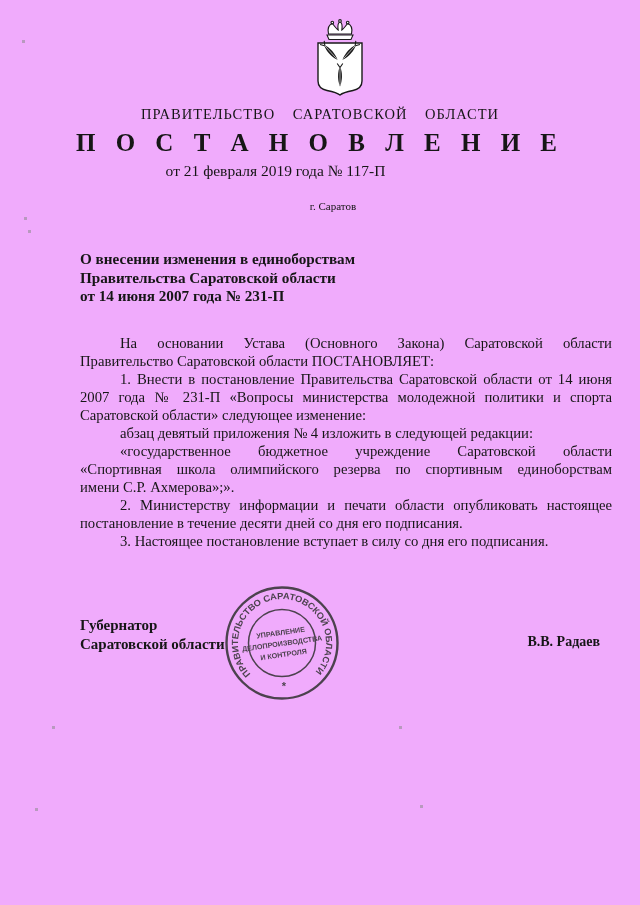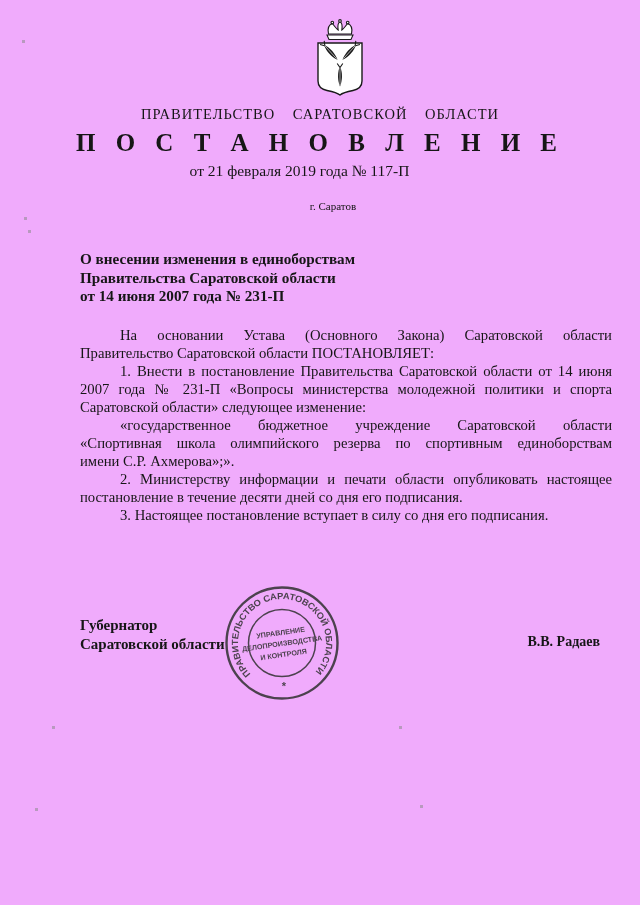--- a/index.html
+++ b/index.html
@@ -13,34 +13,34 @@
   .org-name{
     position:absolute;left:0;top:106px;width:640px;text-align:center;
     font-size:14.5px;letter-spacing:1px;word-spacing:13px;white-space:nowrap;
   }
   .doc-type{
     position:absolute;left:0;top:129px;width:640px;text-align:center;
     font-size:25px;font-weight:bold;letter-spacing:7px;white-space:nowrap;
   }
   .date-line{
     position:absolute;left:0;top:162px;width:551px;text-align:center;
-    font-size:15.5px;white-space:nowrap;padding-left:24px;
+    font-size:15.5px;white-space:nowrap;
   }
   .city-line{
     position:absolute;left:0;top:200px;width:640px;text-align:center;
     font-size:11px;transform:translateX(13px);white-space:nowrap;
   }
   
   .doc-title{
     position:absolute;left:80px;top:250px;width:540px;
     font-size:15.2px;font-weight:bold;line-height:18.5px;
   }
   
   .doc-body{
-    position:absolute;left:80px;top:326px;width:532px;
+    position:absolute;left:80px;top:334px;width:532px;
     font-size:14.7px;line-height:18px;
   }
   .line{white-space:normal;}
   .jf{text-align:justify;text-align-last:justify;}
   .ind{text-indent:40px;}
   
   .sig-left{
     position:absolute;left:80px;top:616px;
     font-size:15px;font-weight:bold;line-height:18.5px;
   }
@@ -93,20 +93,21 @@
     <div>Правительства Саратовской области</div>
     <div>от 14 июня 2007 года № 231-П</div>
   </div>
 
   <div class="doc-body">
     <div class="line ind jf">На основании Устава (Основного Закона) Саратовской области</div>
     <div class="line">Правительство Саратовской области ПОСТАНОВЛЯЕТ:</div>
     <div class="line ind jf">1. Внести в постановление Правительства Саратовской области от 14 июня</div>
     <div class="line jf">2007 года № 231-П «Вопросы министерства молодежной политики и спорта</div>
     <div class="line">Саратовской области» следующее изменение:</div>
+    <div class="line ind">абзац девятый приложения № 4 изложить в следующей редакции:</div>
     <div class="line ind jf">«государственное бюджетное учреждение Саратовской области</div>
     <div class="line jf">«Спортивная школа олимпийского резерва по спортивным единоборствам</div>
     <div class="line">имени С.Р. Ахмерова»;».</div>
     <div class="line ind jf">2. Министерству информации и печати области опубликовать настоящее</div>
     <div class="line">постановление в течение десяти дней со дня его подписания.</div>
     <div class="line ind">3. Настоящее постановление вступает в силу со дня его подписания.</div>
   </div>
 
   <div class="sig-left">
     <div>Губернатор</div>

